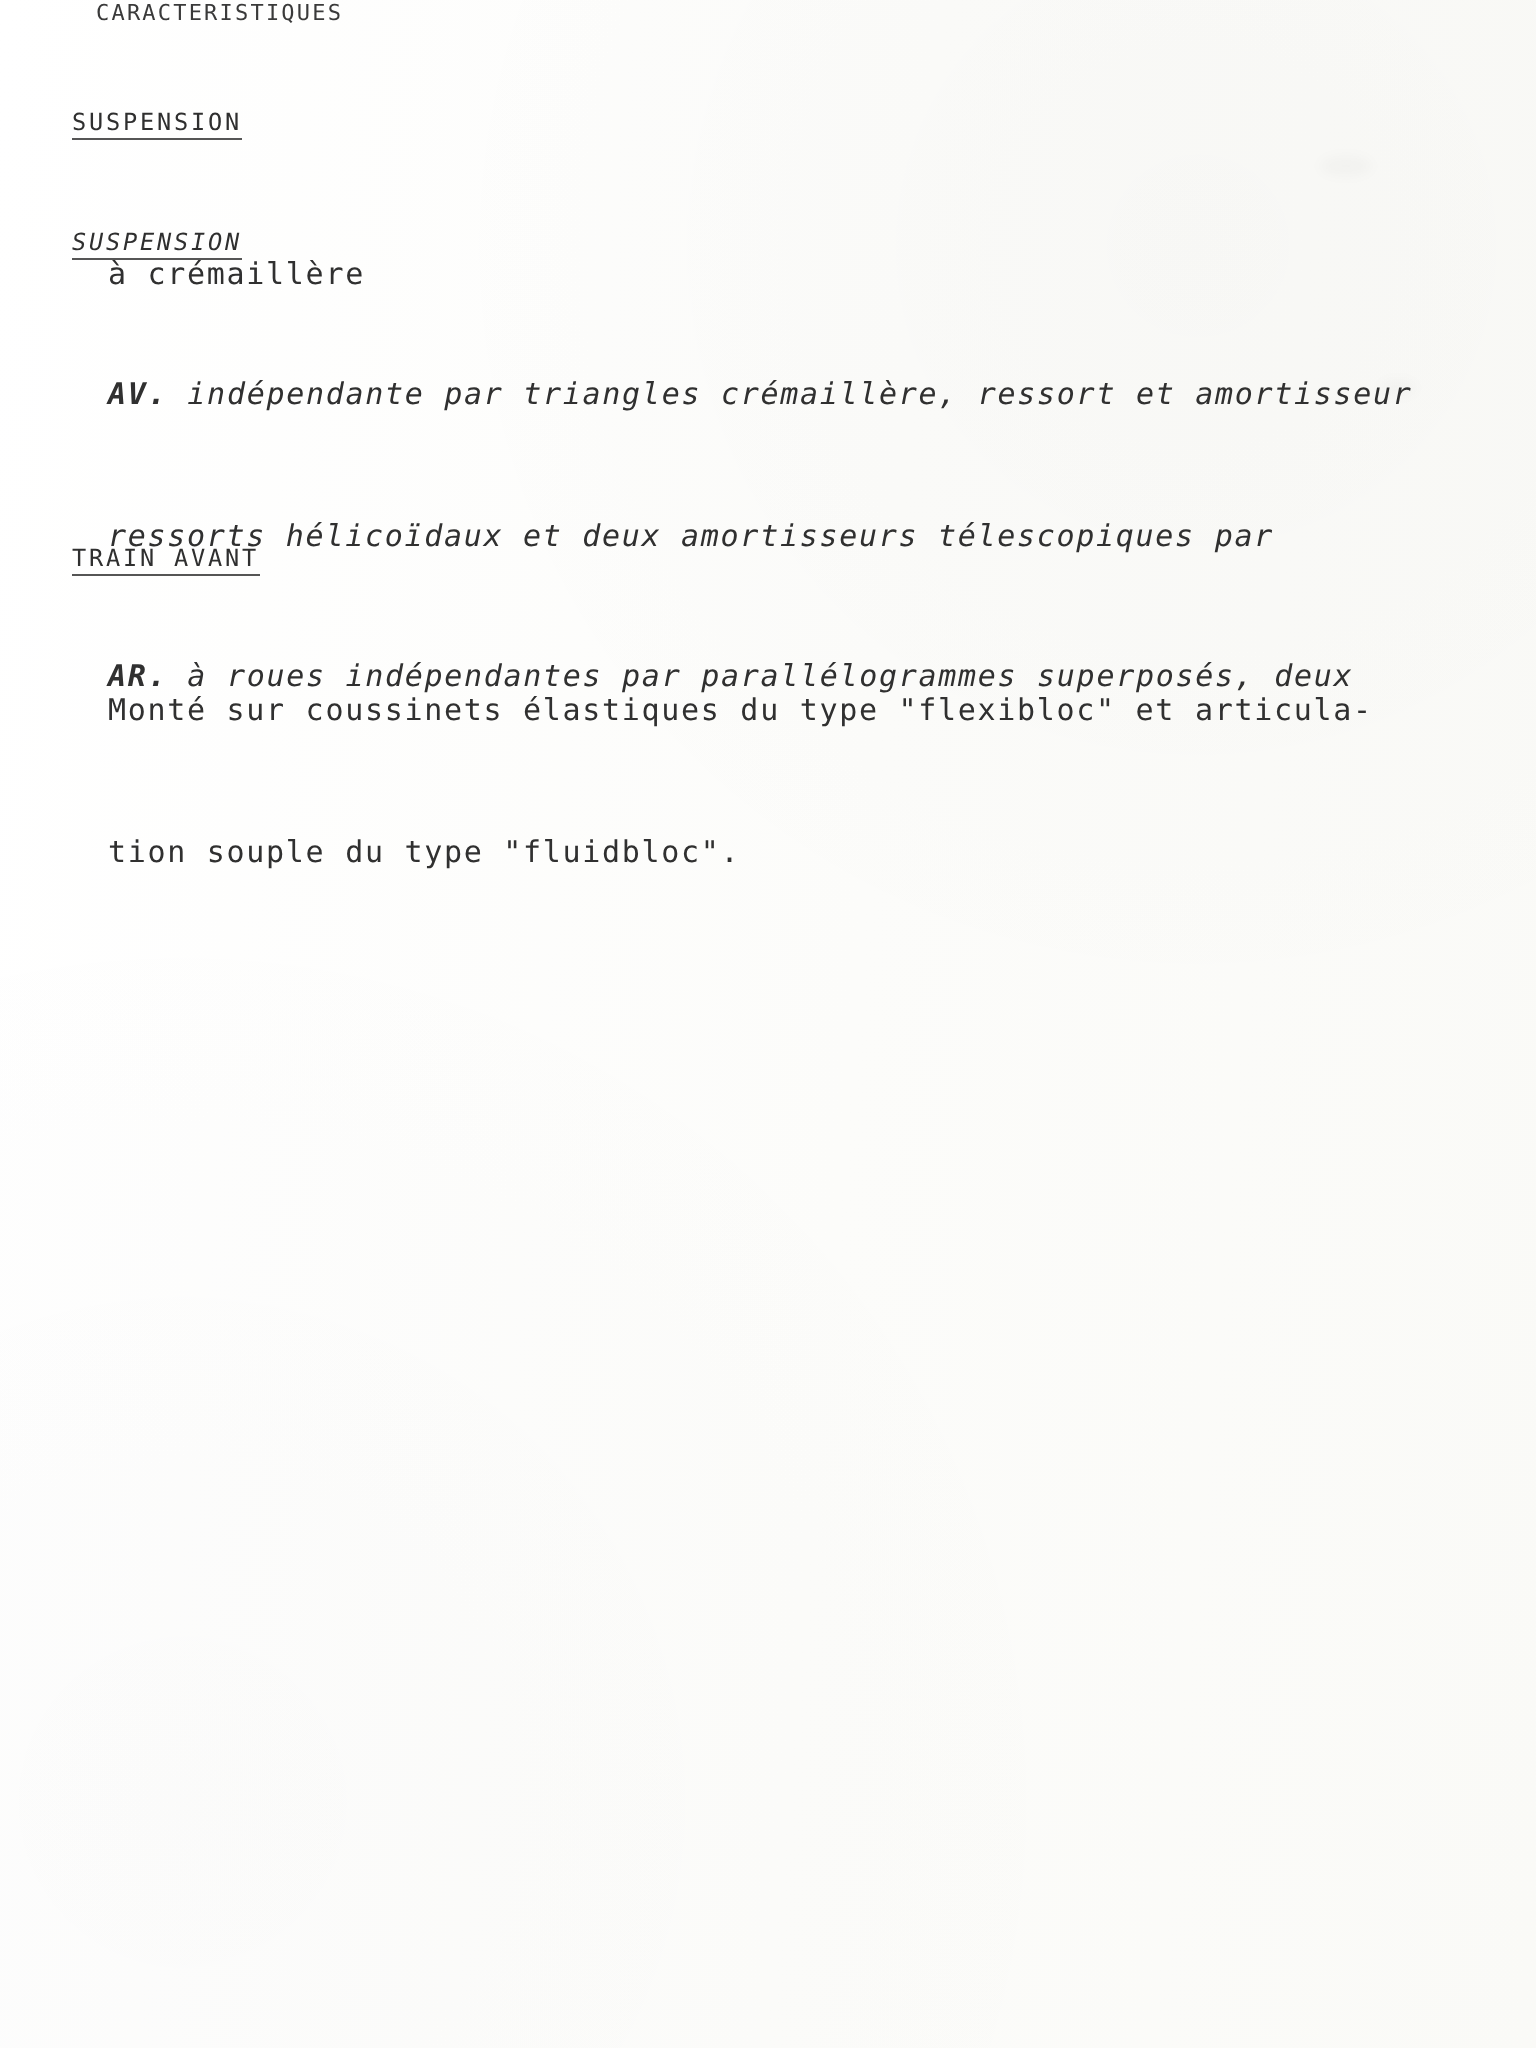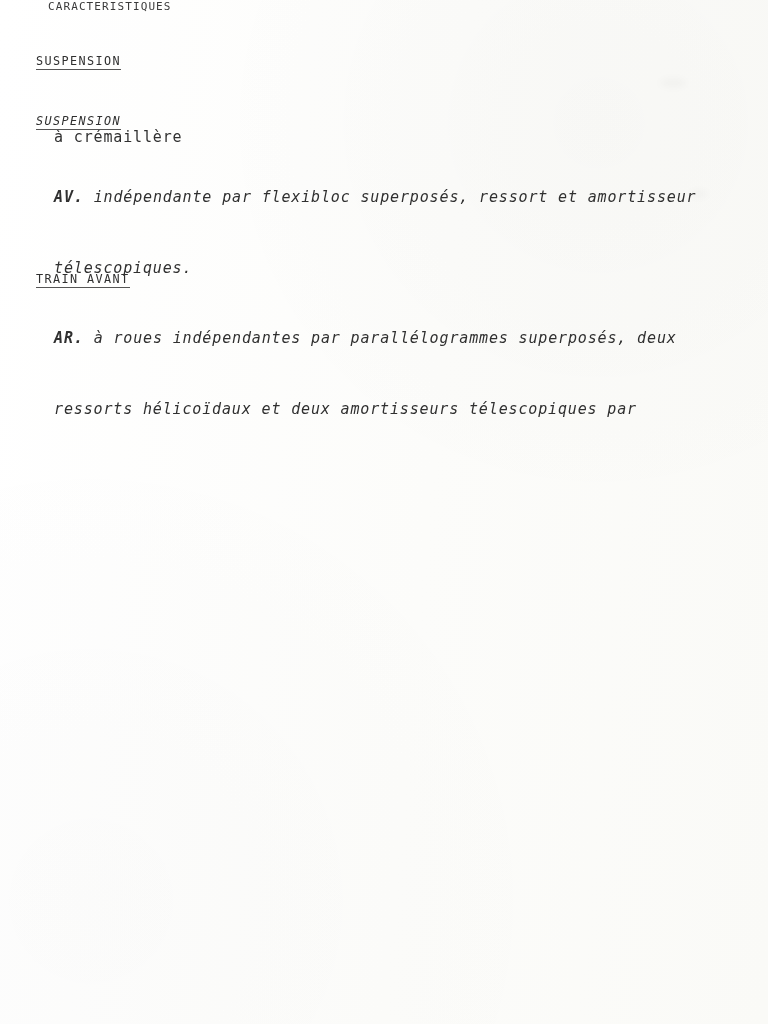--- a/index.html
+++ b/index.html
@@ -100,25 +100,28 @@
     <div class="block blk-direction">
       <div class="section-title">SUSPENSION</div>
       <div class="para indent-sm">
         <div class="line">à crémaillère</div>
       </div>
     </div>
 
     <div class="block blk-suspension">
       <div class="section-title">SUSPENSION</div>
       <div class="para indent-sm">
-        <div class="line"><span class="lead">AV.</span><span> indépendante par flexibloc superposés, ressort et amortisseur</span></div>
-        <div class="line"><span>télescopiques.</span></div>
+        <div class="line"><span class="lead">AV.</span><span> indépendante par triangles crémaillère, ressort et amortisseur</span></div>
+        <div class="line"><span>ressorts hélicoïdaux et deux amortisseurs télescopiques par</span></div>
         <div class="line"><span class="lead">AR.</span><span> à roues indépendantes par parallélogrammes superposés, deux</span></div>
-        <div class="line"><span>ressorts hélicoïdaux et deux amortisseurs télescopiques par</span></div>
       </div>
     </div>
 
     <div class="block blk-train">
       <div class="section-title">TRAIN AVANT</div>
+      <div class="para indent-sm">
+        <div class="line">Monté sur coussinets élastiques du type "flexibloc" et articula-</div>
+        <div class="line">tion souple du type "fluidbloc".</div>
+      </div>
     </div>
 
   </div>
 </div>
 
 </body></html>

